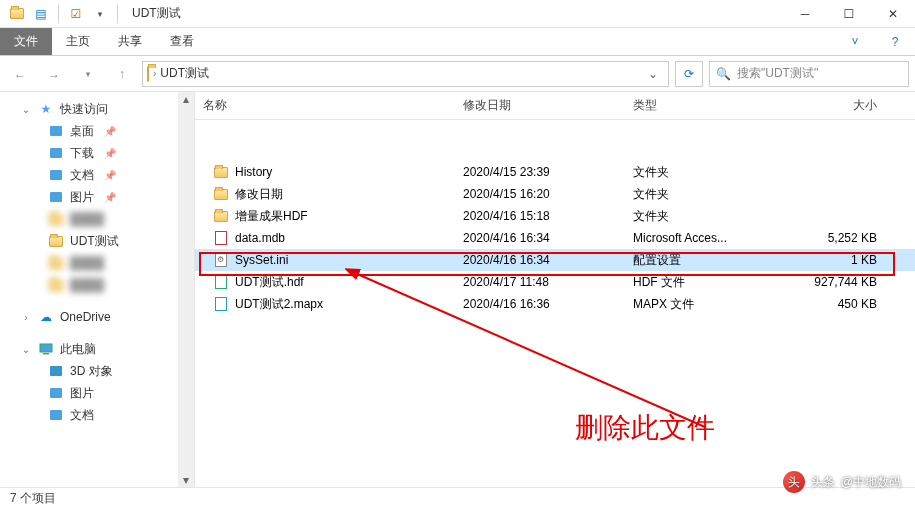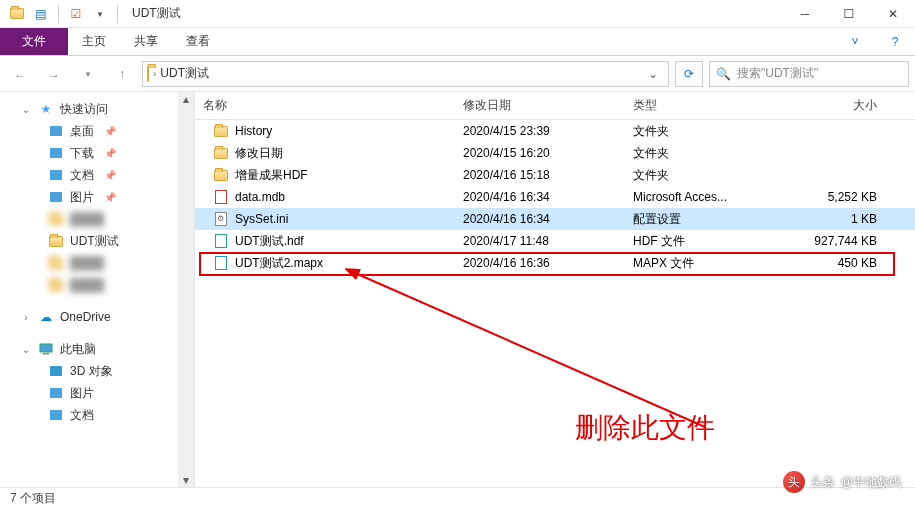--- a/index.html
+++ b/index.html
@@ -5,21 +5,21 @@
   * { box-sizing: border-box; margin: 0; padding: 0; font-family: "Segoe UI", "Microsoft YaHei", sans-serif; font-size: 12px; }
   body { background: #fff; width: 915px; height: 509px; overflow: hidden; position: relative; }
   .titlebar { height: 28px; display: flex; align-items: center; background: #fff; border-bottom: 1px solid #e5e5e5; }
   .titlebar .qat { display: flex; align-items: center; gap: 2px; padding: 0 6px; }
   .titlebar .qat .ic { width: 22px; height: 22px; display: flex; align-items: center; justify-content: center; }
   .titlebar .sep { width: 1px; height: 18px; background: #d0d0d0; margin: 0 4px; }
   .titlebar .title { padding-left: 4px; color: #333; }
   .titlebar .winbtns { margin-left: auto; display: flex; }
   .titlebar .winbtns div { width: 44px; height: 28px; display: flex; align-items: center; justify-content: center; color: #333; }
   .ribbon { height: 28px; display: flex; align-items: stretch; background: #fff; border-bottom: 1px solid #d0d0d0; }
-  .ribbon .file { background: #701a75; color: #fff; padding: 0 22px; display: flex; align-items: center; }
+  .ribbon .file { background: #737373; color: #fff; padding: 0 14px; display: flex; align-items: center; }
   .ribbon .tab { padding: 0 14px; display: flex; align-items: center; color: #333; }
   .ribbon .help { margin-left: auto; display: flex; }
   .ribbon .help div { width: 40px; display: flex; align-items: center; justify-content: center; color: #1979ca; }
   .addrbar { height: 36px; display: flex; align-items: center; padding: 4px 6px; gap: 6px; background: #fff; border-bottom: 1px solid #e5e5e5; }
   .navbtn { width: 28px; height: 28px; display: flex; align-items: center; justify-content: center; color: #888; border-radius: 2px; }
   .addrbox { flex: 1; height: 26px; border: 1px solid #ccc; display: flex; align-items: center; padding: 0 4px; gap: 4px; }
   .addrbox .crumb { display: flex; align-items: center; gap: 2px; color: #333; }
   .addrbox .chev { color: #777; font-size: 10px; }
   .addrbox .spacer { flex: 1; }
   .addrbox .dd { color: #666; padding: 0 6px; }
@@ -27,21 +27,21 @@
   .searchbox { width: 200px; height: 26px; border: 1px solid #ccc; display: flex; align-items: center; padding: 0 6px; color: #888; gap: 6px; }
   .body { display: flex; height: calc(509px - 28px - 28px - 36px - 22px); }
   .nav { width: 195px; border-right: 1px solid #e5e5e5; overflow: hidden; padding-top: 6px; position: relative; }
   .nav-scroll { position: absolute; right: 0; top: 0; width: 16px; height: 100%; background: #f0f0f0; display:flex; flex-direction:column; align-items:center; justify-content:space-between; color:#666; }
   .nav .item { height: 22px; display: flex; align-items: center; gap: 6px; padding-left: 20px; color: #333; }
   .nav .item.l2 { padding-left: 48px; }
   .nav .item .exp { width: 12px; color: #777; font-size: 10px; display: inline-flex; justify-content: center; }
   .nav .item .ic { width: 16px; height: 16px; display: flex; align-items: center; justify-content: center; }
   .nav .item.pinned::after { content: "📌"; font-size: 10px; margin-left: 4px; opacity: .6; }
   .nav .blur { filter: blur(3px); color: #999; }
-  .content { flex: 1; display: flex; flex-direction: column; position: relative; }
+  .content { flex: 1; display: flex; flex-direction: column; position: relative; gap: 41px; }
   .cols { display: flex; height: 28px; align-items: center; border-bottom: 1px solid #e5e5e5; color: #444; }
   .cols div, .row div.cell { padding: 0 8px; }
   .c-name { width: 260px; }
   .c-date { width: 170px; }
   .c-type { width: 150px; }
   .c-size { width: 110px; text-align: right; }
   .rows { }
   .row { display: flex; height: 22px; align-items: center; color: #000000; }
   .row.sel { background: #cce8ff; }
   .row .ic { width: 16px; height: 16px; margin-left: 10px; margin-right: 6px; display: inline-flex; align-items: center; justify-content: center; }

